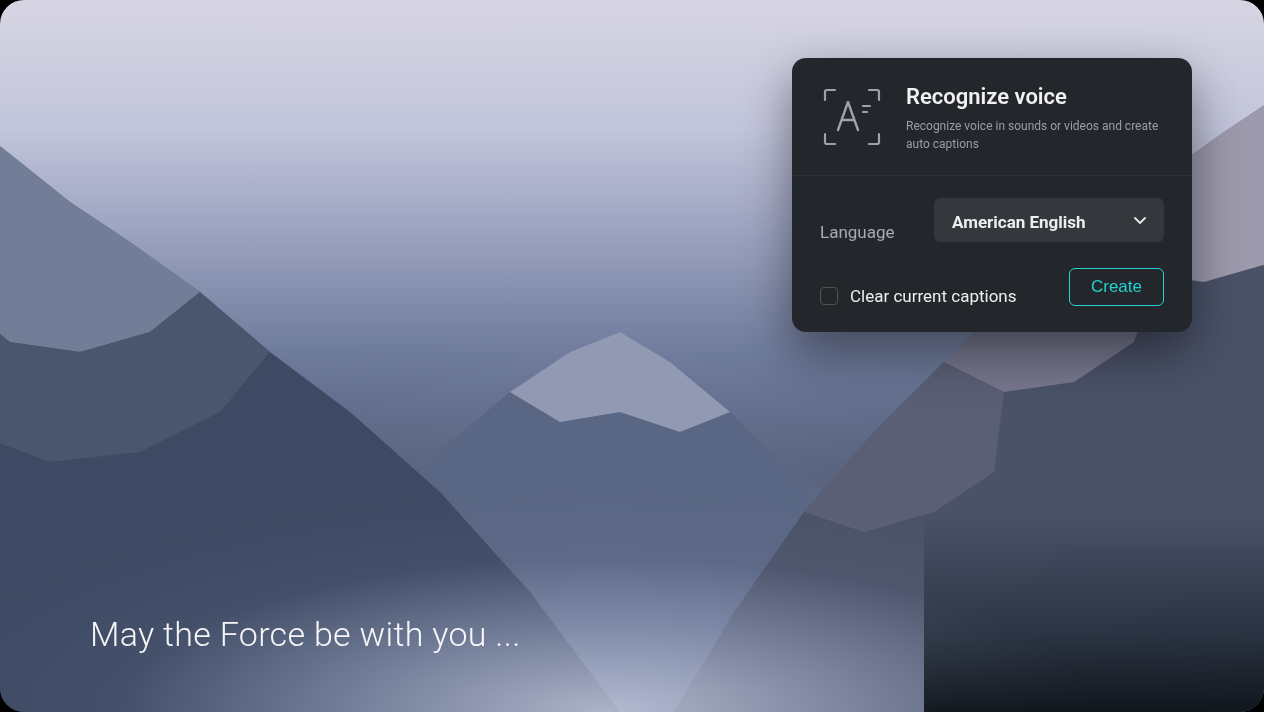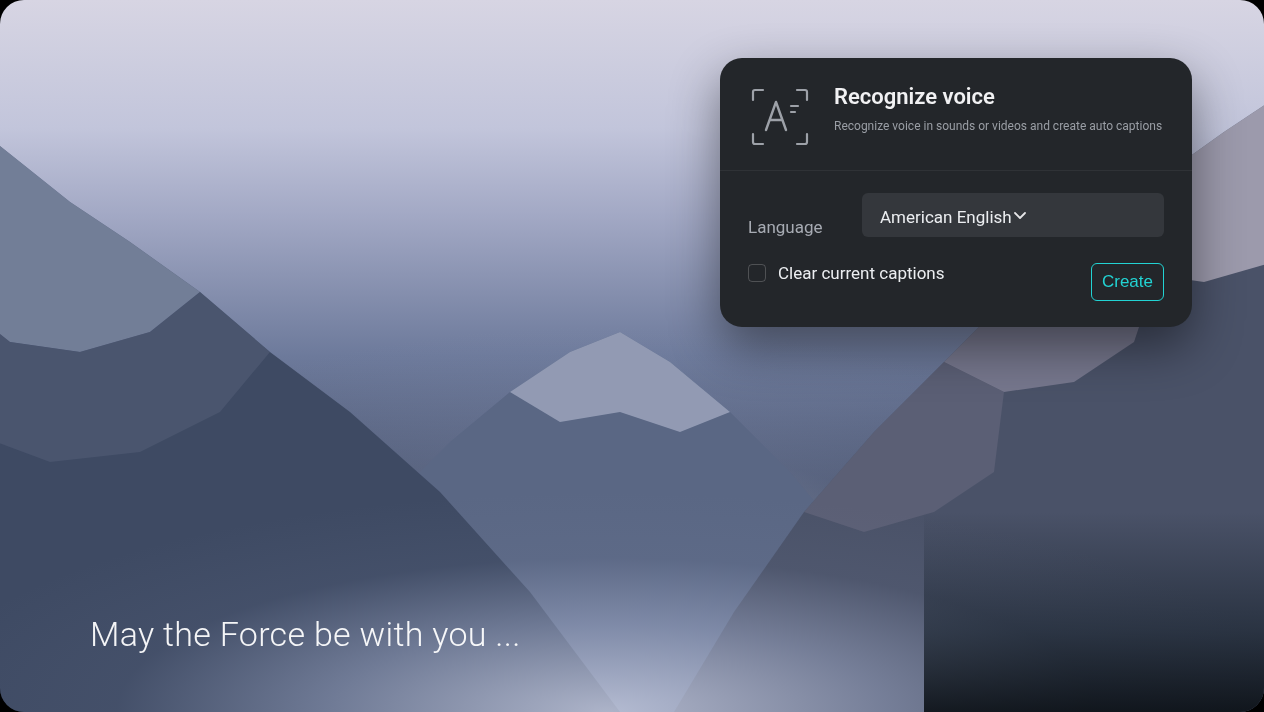--- a/index.html
+++ b/index.html
@@ -66,23 +66,23 @@
       color: rgba(255,255,255,0.94);
       font-size: 34px;
       font-weight: 300;
       letter-spacing: 0.3px;
     }
     
     .panel {
       position: absolute;
       top: 58px;
       right: 72px;
-      width: 472px;
+      width: 400px;
       background: #23262a;
-      border-radius: 22px;
+      border-radius: 14px;
       box-shadow: 0 20px 50px rgba(0,0,0,0.45);
       color: #e6e6e8;
     }
     .panel-header {
       display: flex;
       gap: 22px;
       padding: 26px 28px 22px 28px;
     }
     .panel-icon-wrap {
       flex: 0 0 auto;
@@ -124,31 +124,33 @@
       width: 96px;
       margin-top: 23px;
     }
     .lang-select {
       flex: 1 1 auto;
       background: #34373c;
       border-radius: 6px;
       height: 44px;
       display: flex;
       align-items: center;
+      justify-content: space-between;
       padding: 4px 16px 0 18px;
       cursor: pointer;
+      font-weight: bold;
     }
     .lang-select-text {
       font-size: 17px;
       color: #eceef1;
     }
     .chev { flex: 0 0 auto; }
     .panel-footer {
       display: flex;
-      align-items: flex-start;
+      align-items: flex-end;
       justify-content: space-between;
       padding: 18px 28px 26px 28px;
       gap: 16px;
     }
     .check-wrap {
       display: flex;
       align-items: center;
       gap: 12px;
       cursor: pointer;
     }
@@ -163,21 +165,21 @@
       font-size: 17px;
       color: #eceef1;
       font-weight: 400;
     }
     .create-btn {
       border: 1.5px solid #22d3d3;
       color: #22d3d3;
       background: transparent;
       font-size: 17px;
       font-weight: 500;
-      padding: 8px 10px;
+      padding: 8px 21px;
       border-radius: 6px;
       cursor: pointer;
     }
   </style>
 </head>
 <body>
 
 <div class="video-canvas">
 
   <svg class="mtn mtn-center" viewBox="0 0 520 420" preserveAspectRatio="none">

